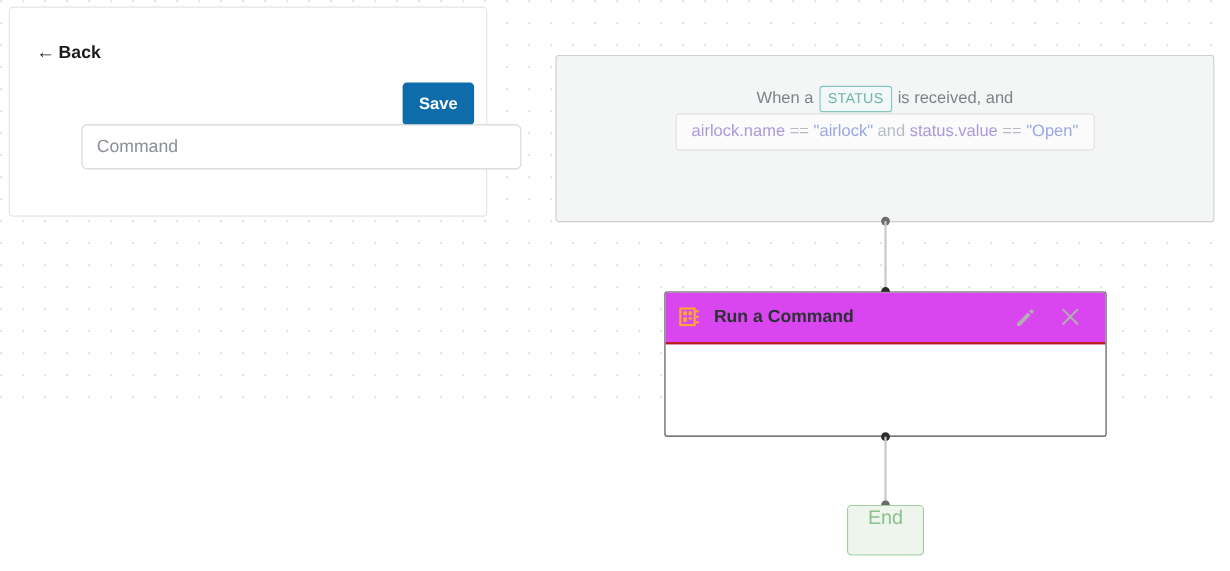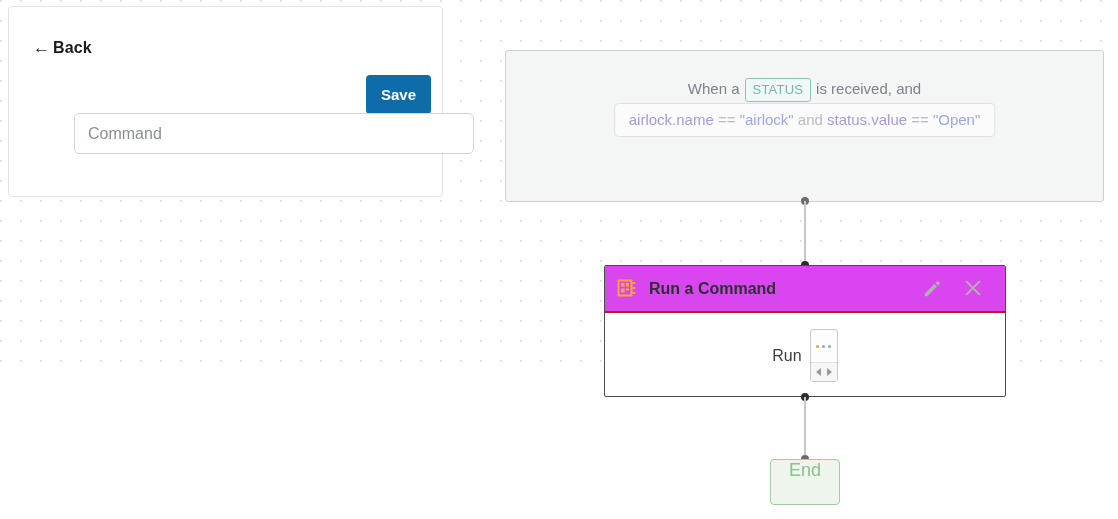--- a/index.html
+++ b/index.html
@@ -380,36 +380,20 @@
           <path d="M15.8 5.4 L17.2 4 A1.6 1.6 0 0 1 19.4 4 L20 4.6 A1.6 1.6 0 0 1 20 6.8 L18.6 8.2 Z" fill="#b0b0b0"></path>
         </svg>
       </button>
       <button class="icon-btn command-close">
         <svg width="20" height="20" viewBox="0 0 20 20" aria-hidden="true">
           <line x1="3" y1="3" x2="17" y2="17" stroke="#b0b0b0" stroke-width="1.8"></line>
           <line x1="17" y1="3" x2="3" y2="17" stroke="#b0b0b0" stroke-width="1.8"></line>
         </svg>
       </button>
     </div>
-    <div class="command-body">
-      <div class="run-row">
-        <span class="run-label">Run</span>
-        <div class="stepper">
-          <div class="stepper-dots">
-            <span class="dot" style="background:#e0a356;"></span>
-            <span class="dot" style="background:#7fb4ad;"></span>
-            <span class="dot" style="background:#7fb4ad;"></span>
-          </div>
-          <div class="stepper-arrows">
-            <span class="arrow arrow-left"></span>
-            <span class="arrow arrow-right"></span>
-          </div>
-        </div>
-      </div>
-    </div>
   </div>
 
   <div class="conn-dot dark" style="left:801px; top:393px;"></div>
   <div class="conn-line" style="left:804px; top:397px; height:62px;"></div>
   <div class="conn-dot" style="left:801px; top:455px;"></div>
 
   <div class="end-node">
     <span class="end-label">End</span>
   </div>
 

